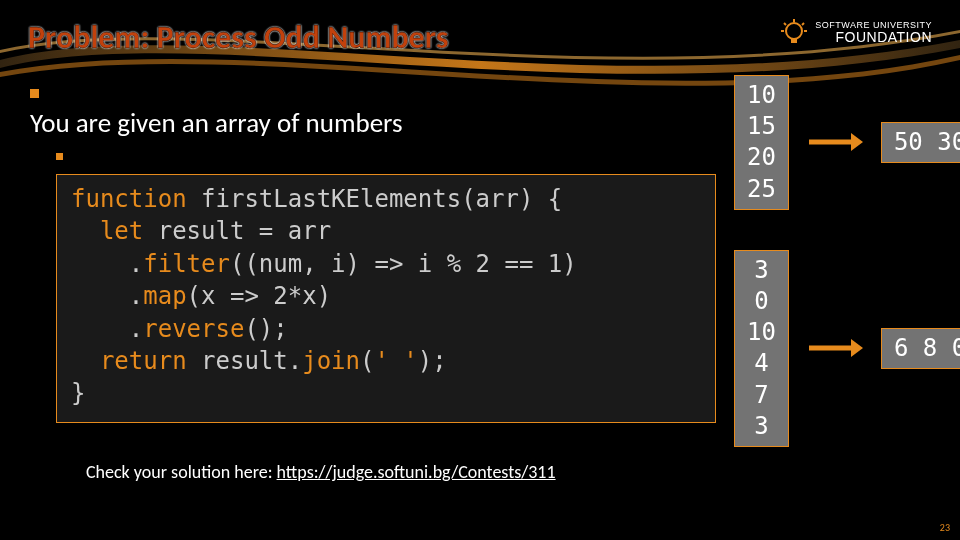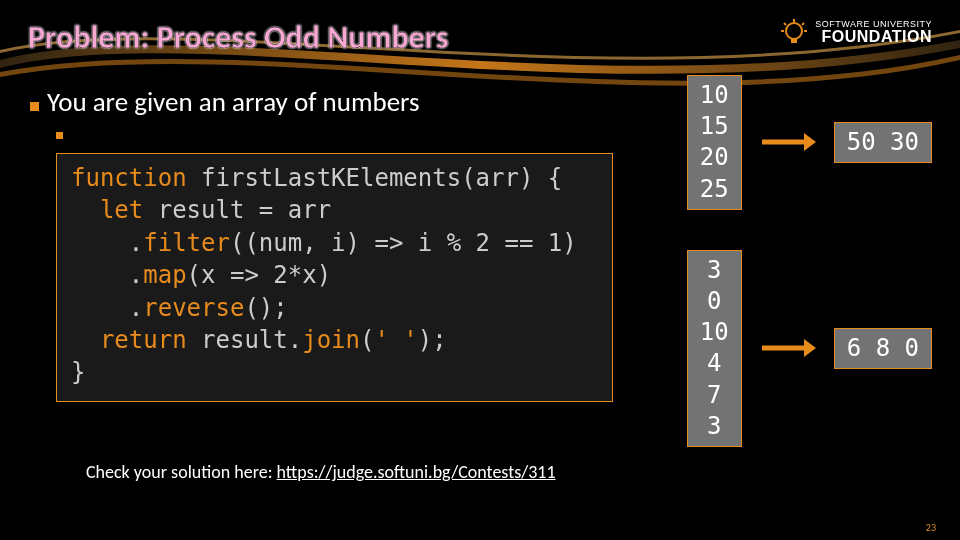--- a/index.html
+++ b/index.html
@@ -20,61 +20,61 @@
   .content { position: relative; z-index: 1; padding: 18px 28px 0 28px; }
   .title-row { display: flex; justify-content: space-between; align-items: flex-start; }
   .title {
     font-size: 32px;
     font-weight: 700;
     color: #111;
     text-shadow: 0 0 2px #fff, 0 0 2px #fff;
   }
   
   .title-dark {
-    color: #f9a8d4;
+    color: #c2410c;
     -webkit-text-stroke: 0.4px #000;
   }
   .logo { display: flex; align-items: center; gap: 6px; text-align: right; }
   .logo-text {
     font-family: Arial, sans-serif;
     font-size: 9px;
     line-height: 1.05;
     color: #fff;
     letter-spacing: 0.5px;
   }
   .logo-text .line1 { font-weight: 300; }
-  .logo-text .line2 { font-weight: 700; font-size: 16px; }
+  .logo-text .line2 { font-weight: 400; font-size: 14px; }
   .logo-icon svg { display: block; }
 
   .body-area { margin-top: 28px; display: flex; gap: 18px; }
   .left-col { flex: 1 1 auto; max-width: 690px; }
   .right-col { flex: 0 0 auto; display: flex; flex-direction: column; gap: 40px; margin-top: -10px; }
 
-  .bullet-row { display: flex; align-items: baseline; gap: 8px; margin-left: 2px; }
+  .bullet-row { display: flex; align-items: baseline; gap: 8px; margin-left: 2px; flex-direction: column; }
   .bullet-sq {
     width: 9px; height: 9px; background: #e78b1d;
     display: inline-block; flex: 0 0 auto; margin-top: 4px;
   }
   .bullet-sq.sm { width: 7px; height: 7px; }
   .bullet-text { font-size: 27px; color: #fff; }
   .sub-bullet { margin-left: 28px; margin-top: 10px; margin-bottom: 14px; }
   .sub-bullet .bullet-text { font-size: 26px; }
   .hl { color: #e78b1d; }
 
   .code-block {
     border: 1.5px solid #e78b1d;
     background: #1a1a1a;
     font-family: Consolas, monospace;
     font-size: 24px;
     line-height: 1.35;
     color: #ccc;
     padding: 8px 14px 12px 14px;
     white-space: pre;
     margin-left: 28px;
-    width: 557px;
+    width: 660px;
   }
   .kw { color: #e78b1d; }
   .str { color: #e78b1d; }
 
   .example-row { display: flex; align-items: center; gap: 18px; }
   .io-box {
     border: 1.5px solid #e78b1d;
     background: #737373;
     font-family: Consolas, monospace;
     font-size: 24px;
@@ -91,21 +91,21 @@
   .check-line {
     margin-top: 14px;
     margin-left: 58px;
     font-size: 18px;
     color: #fff;
   }
   .check-line a { color: #fff; text-decoration: underline; }
 
   .pagenum {
     position: absolute;
-    right: 24px;
+    right: 10px;
     bottom: 6px;
     font-size: 10px;
     color: #e78b1d;
     z-index: 2;
   }
 </style>
 </head>
 <body>
 
 <svg class="bg-swoosh" viewBox="0 0 960 140" preserveAspectRatio="none">

